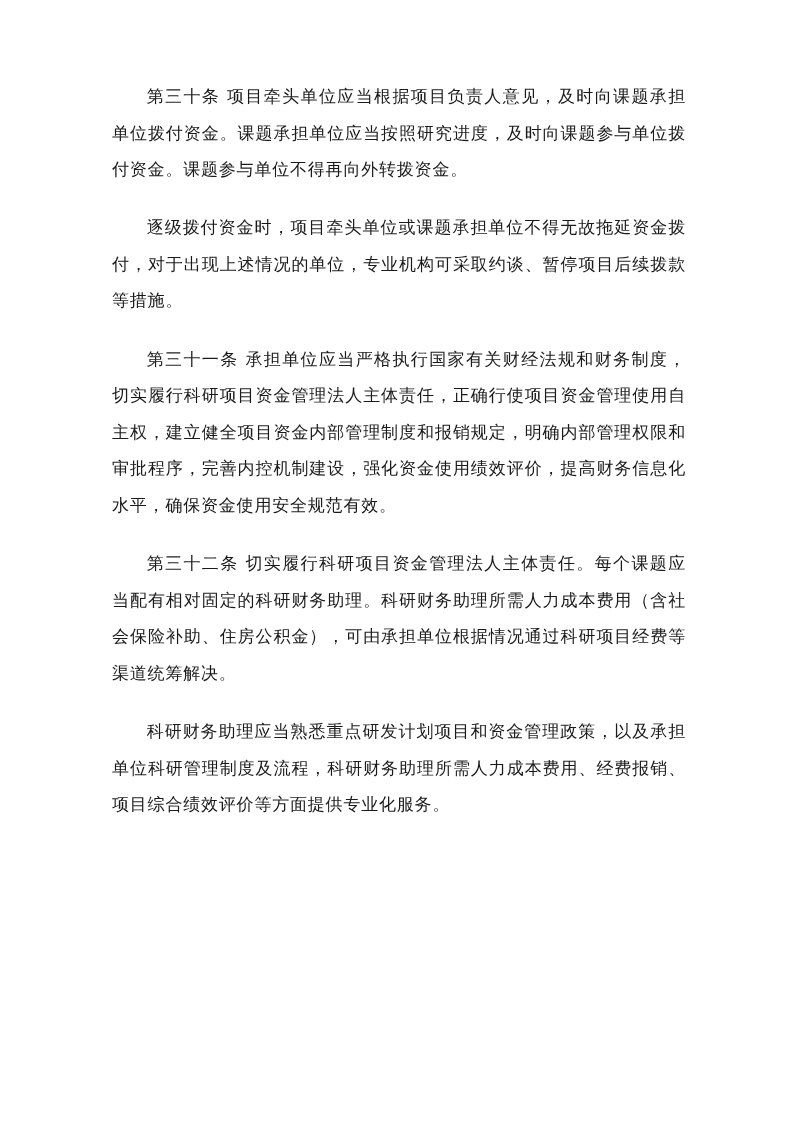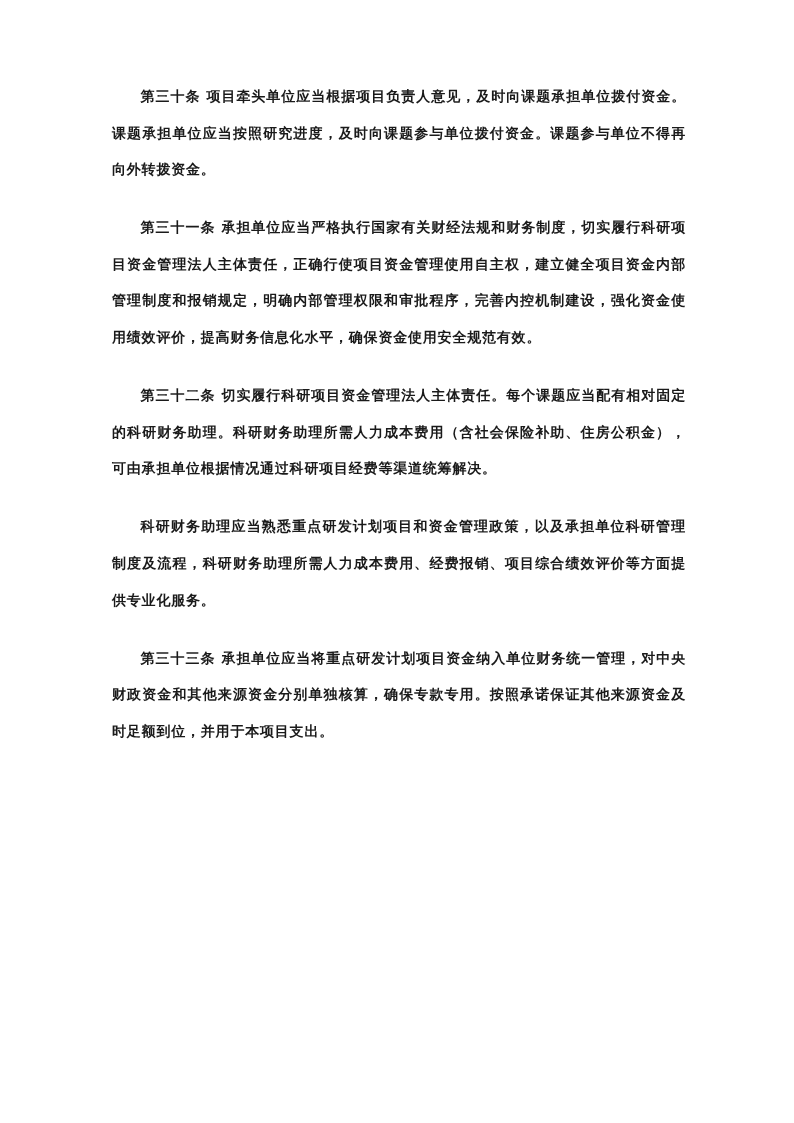--- a/index.html
+++ b/index.html
@@ -16,32 +16,31 @@
       color: #1a1a1a;
     }
     .page {
       position: absolute;
       left: 112px;
       top: 78px;
       width: 574px;
     }
     .para {
       margin: 0 0 21.5px 0;
-      font-size: 14px;
+      font-size: 17px;
       line-height: 36.6px;
       text-indent: 2.04em;
       text-align: justify;
       text-justify: inter-character;
       letter-spacing: 0.8px;
       word-break: break-all;
-      font-weight: bold;
     }
   </style>
 </head>
 <body>
 
 <div class="page">
   <p class="para">第三十条 项目牵头单位应当根据项目负责人意见，及时向课题承担单位拨付资金。课题承担单位应当按照研究进度，及时向课题参与单位拨付资金。课题参与单位不得再向外转拨资金。</p>
+  <p class="para">逐级拨付资金时，项目牵头单位或课题承担单位不得无故拖延资金拨付，对于出现上述情况的单位，专业机构可采取约谈、暂停项目后续拨款等措施。</p>
   <p class="para">第三十一条 承担单位应当严格执行国家有关财经法规和财务制度，切实履行科研项目资金管理法人主体责任，正确行使项目资金管理使用自主权，建立健全项目资金内部管理制度和报销规定，明确内部管理权限和审批程序，完善内控机制建设，强化资金使用绩效评价，提高财务信息化水平，确保资金使用安全规范有效。</p>
   <p class="para">第三十二条 切实履行科研项目资金管理法人主体责任。每个课题应当配有相对固定的科研财务助理。科研财务助理所需人力成本费用（含社会保险补助、住房公积金），可由承担单位根据情况通过科研项目经费等渠道统筹解决。</p>
   <p class="para">科研财务助理应当熟悉重点研发计划项目和资金管理政策，以及承担单位科研管理制度及流程，科研财务助理所需人力成本费用、经费报销、项目综合绩效评价等方面提供专业化服务。</p>
-  <p class="para">第三十三条 承担单位应当将重点研发计划项目资金纳入单位财务统一管理，对中央财政资金和其他来源资金分别单独核算，确保专款专用。按照承诺保证其他来源资金及时足额到位，并用于本项目支出。</p>
 </div>
 
 </body></html>

